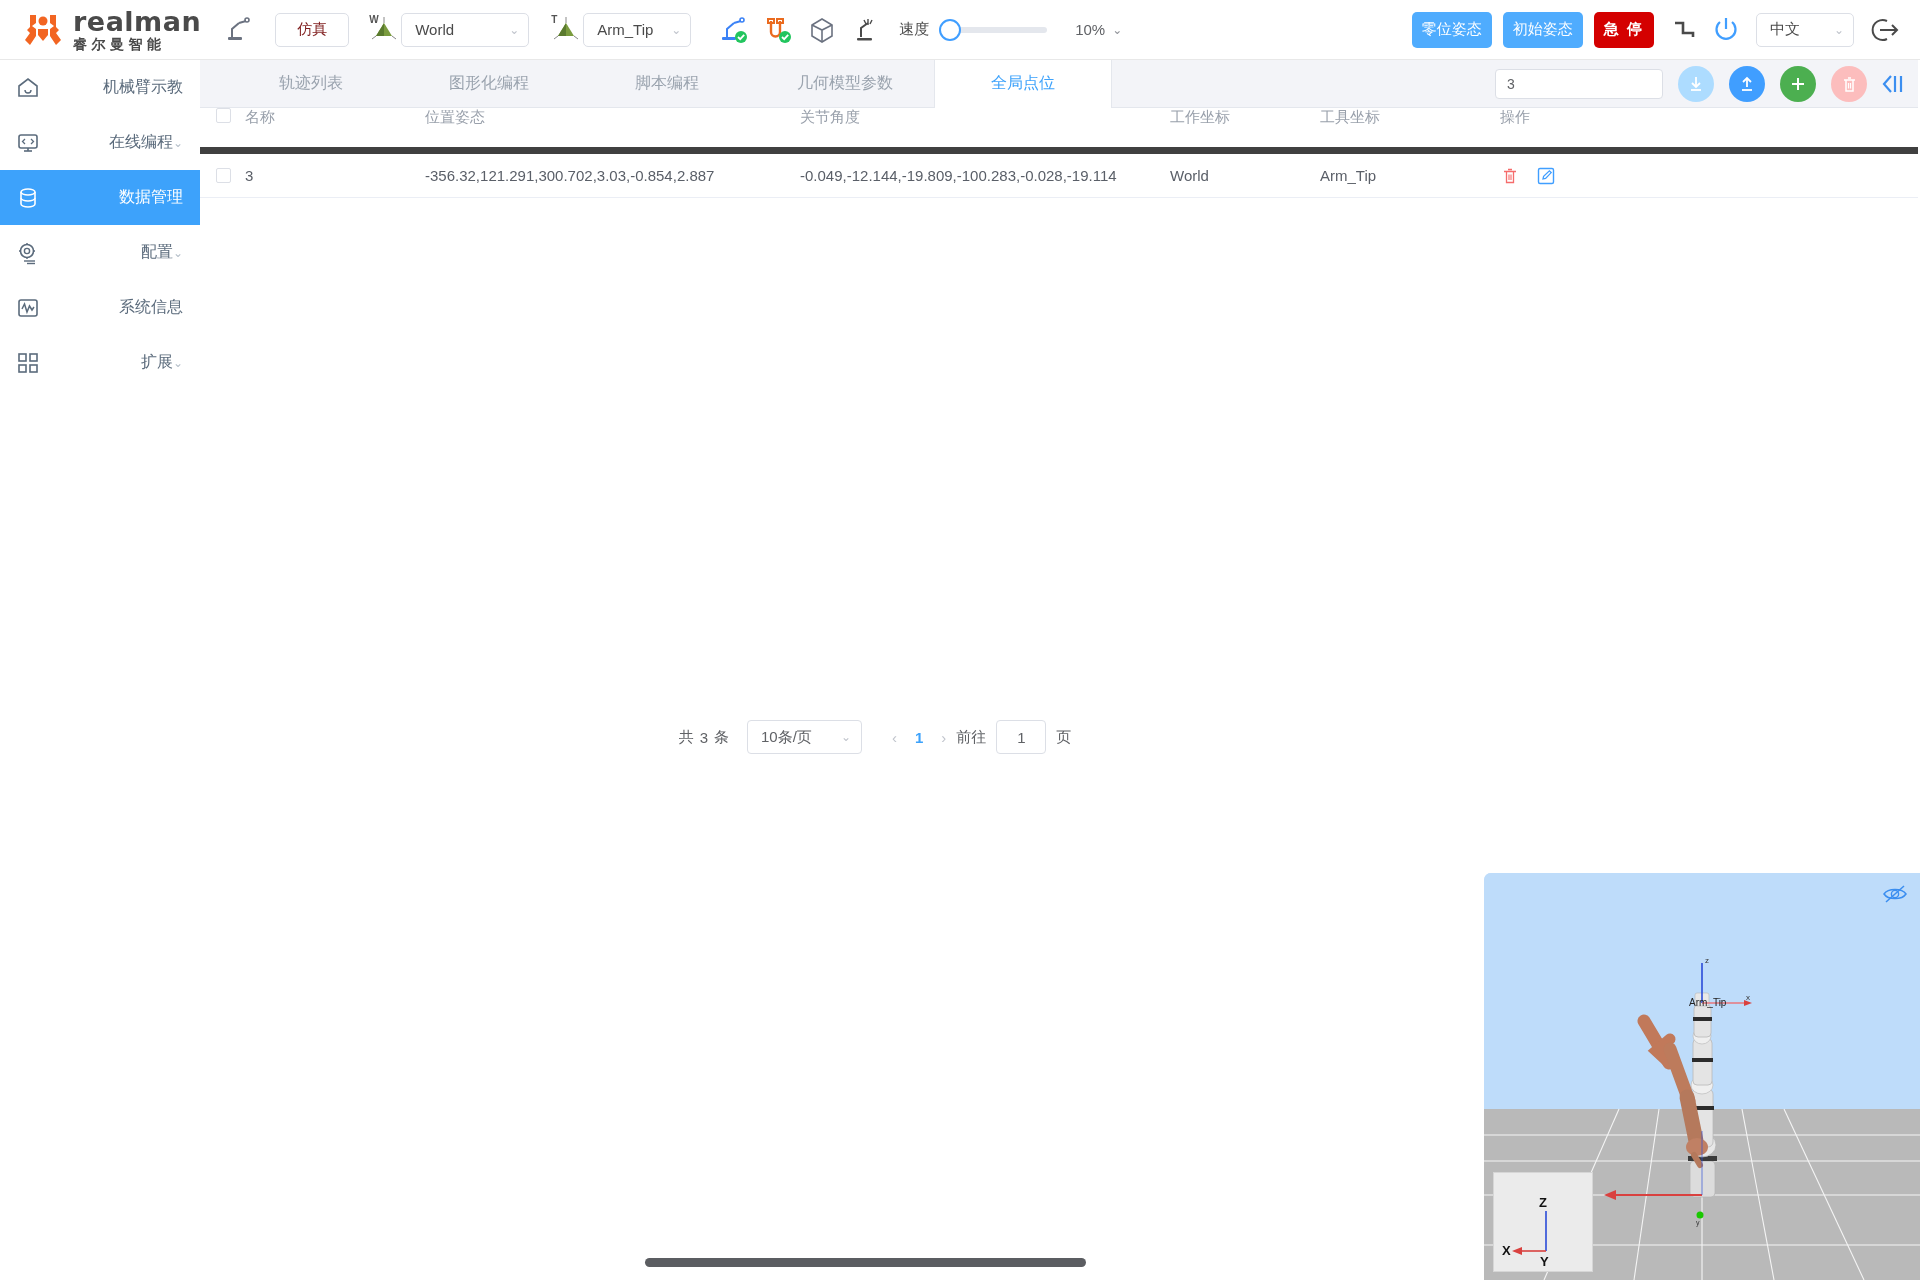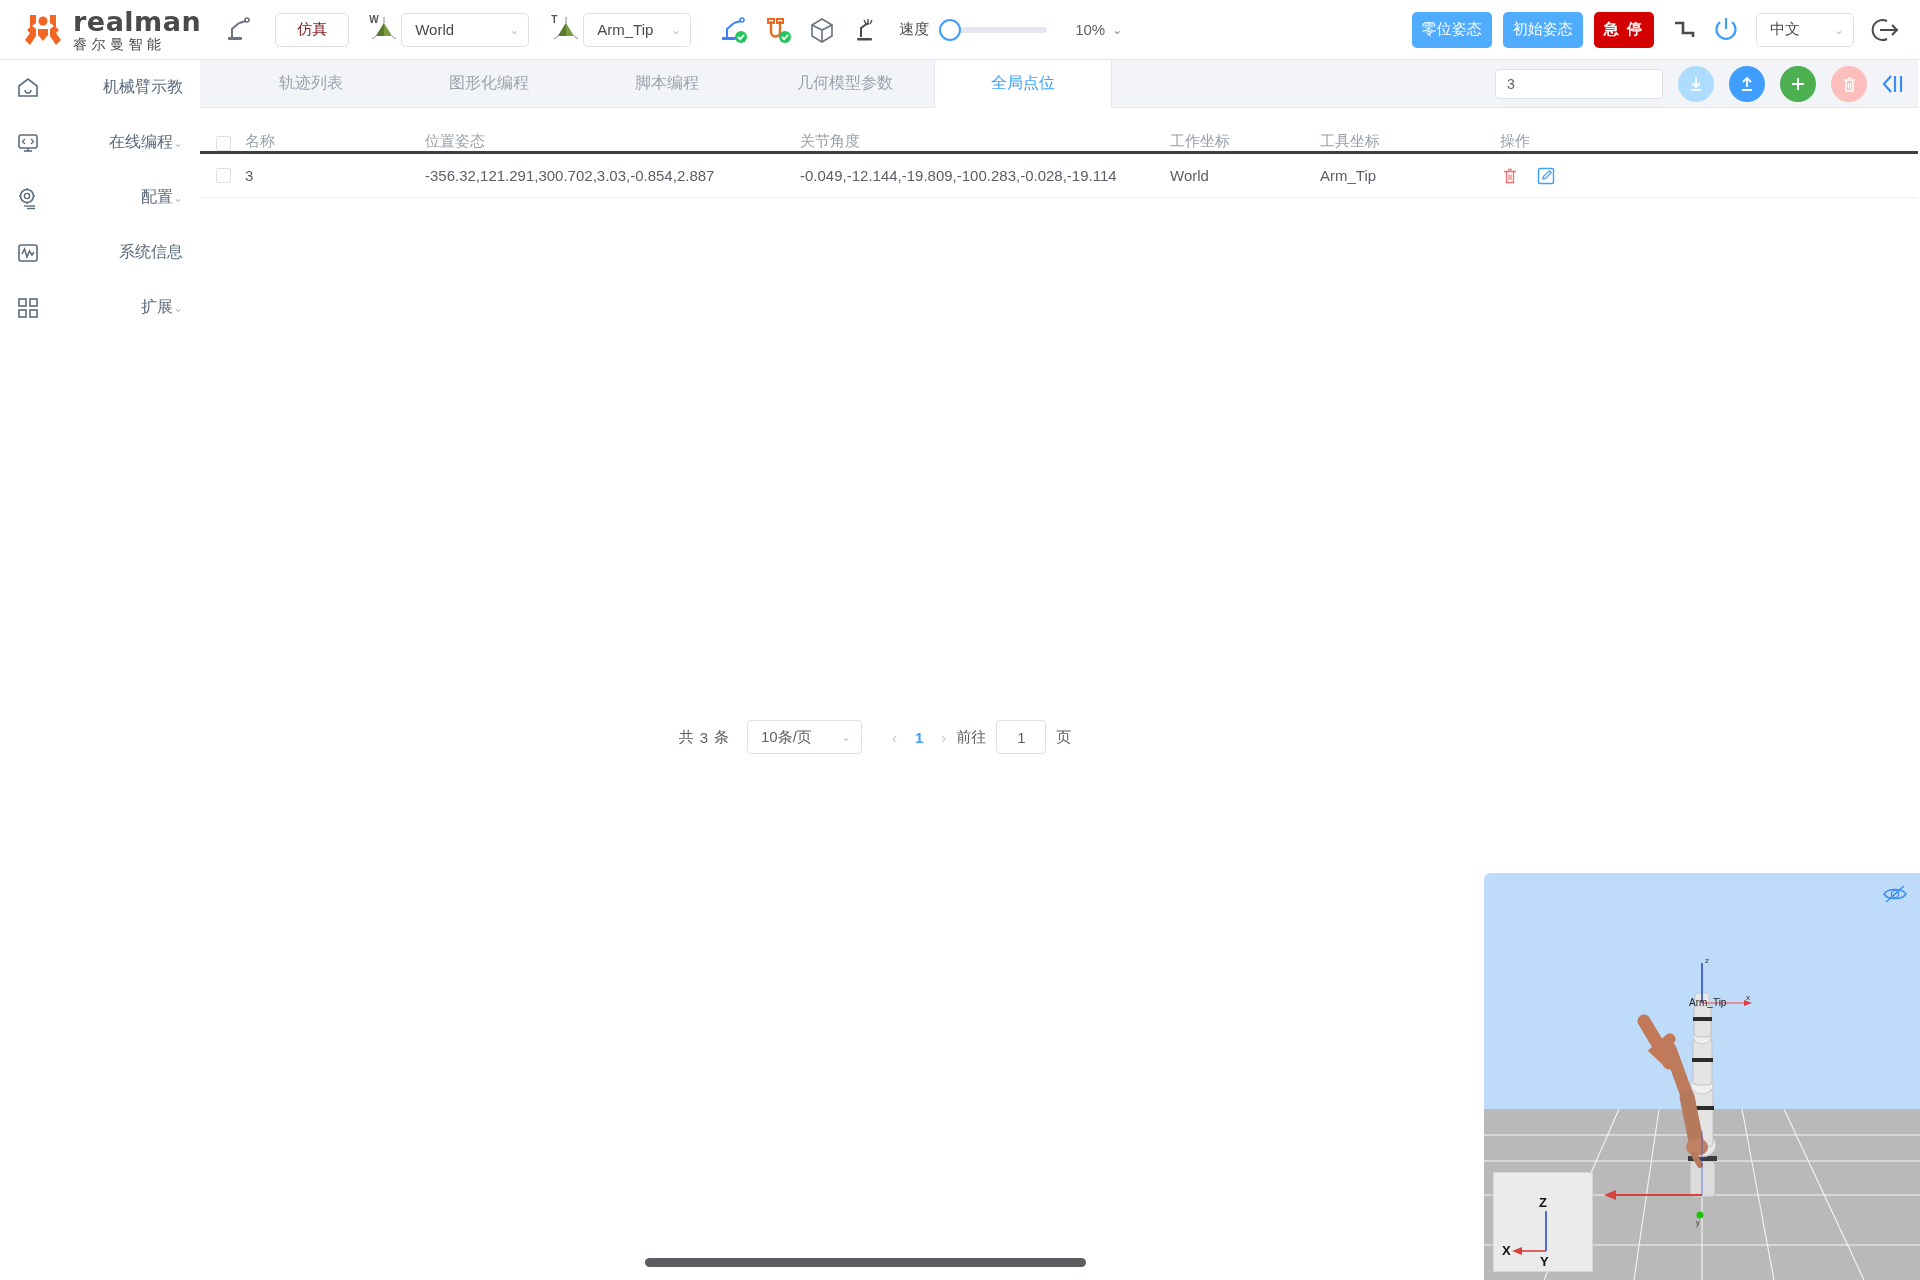--- a/index.html
+++ b/index.html
@@ -16,21 +16,21 @@
   }
   .logo-wrap { display: flex; align-items: center; margin-left: 22px; }
   .logo-mark { width: 42px; height: 36px; flex: none; }
   .logo-text { margin-left: 9px; line-height: 1; }
   .logo-main {
     font-size: 27px; font-weight: bold; color: #4a4a4a;
     letter-spacing: 0.5px; font-family: "DejaVu Sans", sans-serif;
   }
   .logo-sub {
     font-size: 14px; color: #4a4a4a; letter-spacing: 4.5px;
-    font-weight: normal; margin-top: 2px;
+    font-weight: bold; margin-top: 2px;
   }
   .tb-icon { width: 30px; height: 30px; flex: none; }
   .tb-gap { margin-left: 20px; }
   .pill {
     height: 34px; min-width: 74px; border: 1px solid #dcdfe6; border-radius: 5px;
     background: #fff; color: #7f1d1d; font-size: 15px;
     display: flex; align-items: center; justify-content: center;
     padding: 0 14px; cursor: pointer;
   }
   .select {
@@ -121,22 +121,22 @@
   }
   .c-dl { background: #addcff; }
   .c-up { background: #409eff; }
   .c-add { background: #4caf50; }
   .c-del { background: #fcbdbd; }
   .collapse-icon { margin-left: 13px; cursor: pointer; display: flex; align-items: center; }
 
   
   .table { width: 1718px; }
   .thead {
-    height: 46px; display: flex; align-items: flex-end;
-    border-bottom: 3px solid #404040; color: #99a0ab; font-size: 15px;
+    height: 46px; display: flex; align-items: flex-start;
+    border-bottom: 7px solid #404040; color: #99a0ab; font-size: 15px;
   }
   .trow {
     height: 44px; display: flex; align-items: center;
     border-bottom: 1px solid #ebeef5; color: #5a5f68; font-size: 15px;
   }
   .c-check { width: 45px; padding-left: 16px; flex: none; }
   .c-name  { width: 180px; flex: none; }
   .c-pose  { width: 375px; flex: none; }
   .c-joint { width: 370px; flex: none; }
   .c-work  { width: 150px; flex: none; }
@@ -322,20 +322,29 @@
     <svg class="sicon" viewBox="0 0 24 24">
       <rect x="3" y="4" width="18" height="13" rx="2" fill="none" stroke="currentColor" stroke-width="1.6"></rect>
       <path d="M9 8 L6.5 10.5 L9 13 M15 8 L17.5 10.5 L15 13" fill="none" stroke="currentColor" stroke-width="1.3"></path>
       <line x1="8" y1="20" x2="16" y2="20" stroke="currentColor" stroke-width="1.6"></line>
       <line x1="12" y1="17" x2="12" y2="20" stroke="currentColor" stroke-width="1.6"></line>
     </svg>
     <span class="slabel">在线编程</span>
     <span class="scaret">⌄</span>
   </div>
 
+  <div class="side-item active">
+    <svg class="sicon" viewBox="0 0 24 24">
+      <ellipse cx="12" cy="6" rx="7" ry="3" fill="none" stroke="currentColor" stroke-width="1.6"></ellipse>
+      <path d="M5 6 L5 18 a7 3 0 0 0 14 0 L19 6" fill="none" stroke="currentColor" stroke-width="1.6"></path>
+      <path d="M5 12 a7 3 0 0 0 14 0" fill="none" stroke="currentColor" stroke-width="1.4"></path>
+    </svg>
+    <span class="slabel">数据管理</span>
+    <span class="scaret"></span>
+  </div>
 
   <div class="side-item">
     <svg class="sicon" viewBox="0 0 24 24">
       <circle cx="11" cy="10" r="6.5" fill="none" stroke="currentColor" stroke-width="1.6"></circle>
       <circle cx="11" cy="10" r="2.6" fill="none" stroke="currentColor" stroke-width="1.4"></circle>
       <path d="M11 2 L11 4 M11 16 L11 18 M3 10 L5 10 M17 10 L19 10" stroke="currentColor" stroke-width="1.4"></path>
       <line x1="8" y1="20" x2="19" y2="20" stroke="currentColor" stroke-width="1.4"></line>
       <line x1="11" y1="22.5" x2="19" y2="22.5" stroke="currentColor" stroke-width="1.4"></line>
     </svg>
     <span class="slabel">配置</span>

